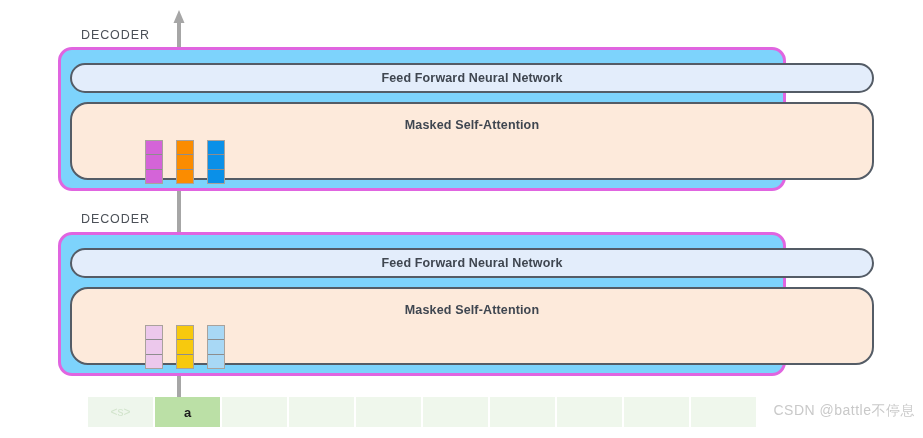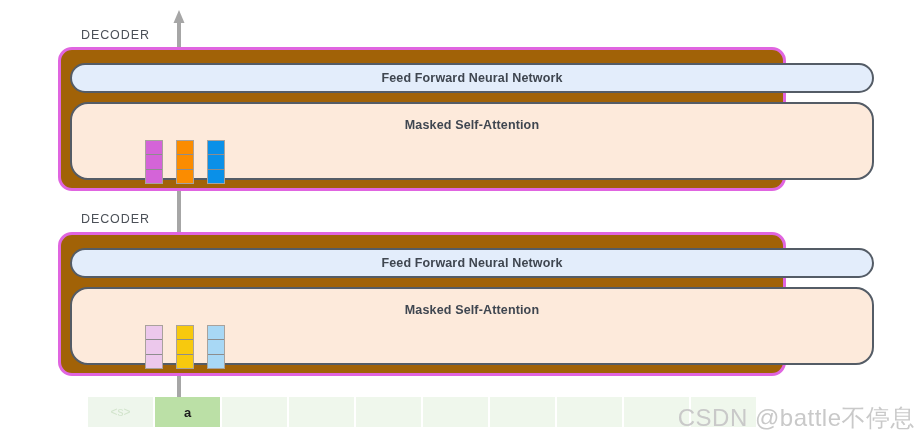--- a/index.html
+++ b/index.html
@@ -41,21 +41,21 @@
   #decoder-label-1 { left: 81px; top: 28px; }
   #decoder-label-2 { left: 81px; top: 212px; }
 
   
   .decoder-block {
     position: absolute;
     left: 58px;
     width: 728px;
     border: 3px solid #e065e0;
     border-radius: 14px;
-    background: #a16207;
+    background: #7dd3fc;
     box-sizing: border-box;
   }
   #decoder-block-1 { top: 47px; height: 144px; }
   #decoder-block-2 { top: 232px; height: 144px; }
 
   
   .ffn-layer {
     position: absolute;
     left: 9px;
     top: 13px;
@@ -142,21 +142,21 @@
   }
   .token-cell.empty   { background: #eff7ec; }
   .token-cell.faded   { background: #eef6ec; color: #d2e4cc; font-size: 12px; }
   .token-cell.active  { background: #bbe0a6; color: #1c1c1c; font-weight: 700; }
 
   
   #watermark {
     position: absolute;
     right: 8px;
     top: 402px;
-    font-size: 24px;
+    font-size: 14px;
     color: #c9c9c9;
     letter-spacing: 0.5px;
     white-space: nowrap;
   }
 </style>
 </head>
 <body>
 
 <div id="canvas">
 

